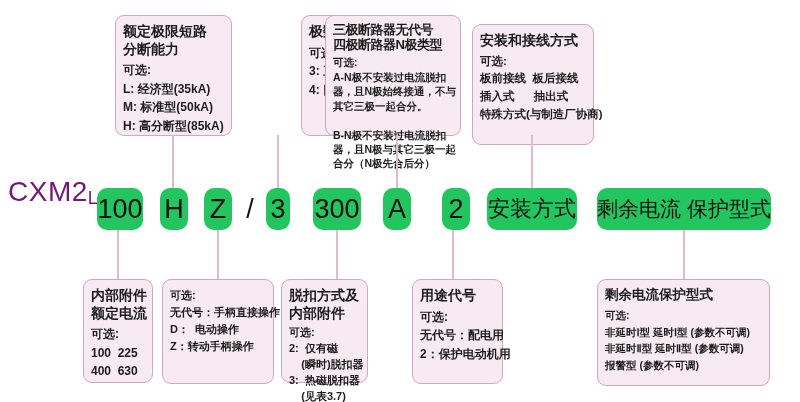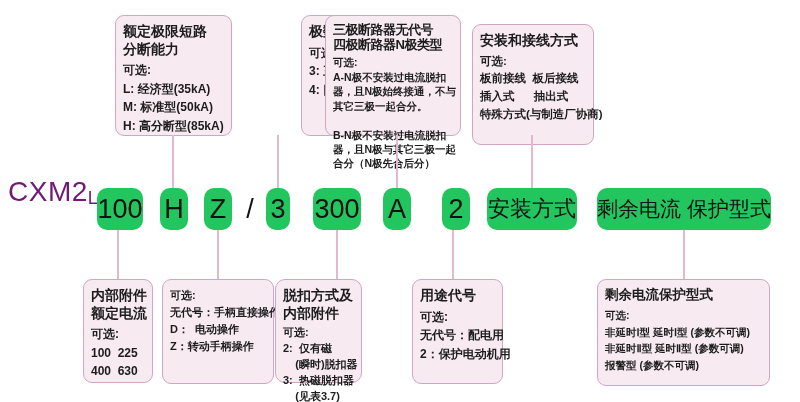--- a/index.html
+++ b/index.html
@@ -114,21 +114,21 @@
     <div class="body">可选:
 100  225
 400  630</div>
   </div>
   <div class="box b2" style="left:162px;top:279px;width:112px;height:105px;">
     <div class="body">可选:
 无代号：手柄直接操作
 D：  电动操作
 Z：转动手柄操作</div>
   </div>
-  <div class="box b3" style="left:275px;top:279px;width:87px;height:104px;border-radius:10px;">
+  <div class="box b3" style="left:281px;top:279px;width:87px;height:104px;">
     <div class="title">脱扣方式及
 内部附件</div>
     <div class="body">可选:
 2:  仅有磁
     (瞬时)脱扣器
 3:  热磁脱扣器
     (见表3.7)</div>
   </div>
   <div class="box" style="left:412px;top:279px;width:91px;height:105px;">
     <div class="title">用途代号</div>

